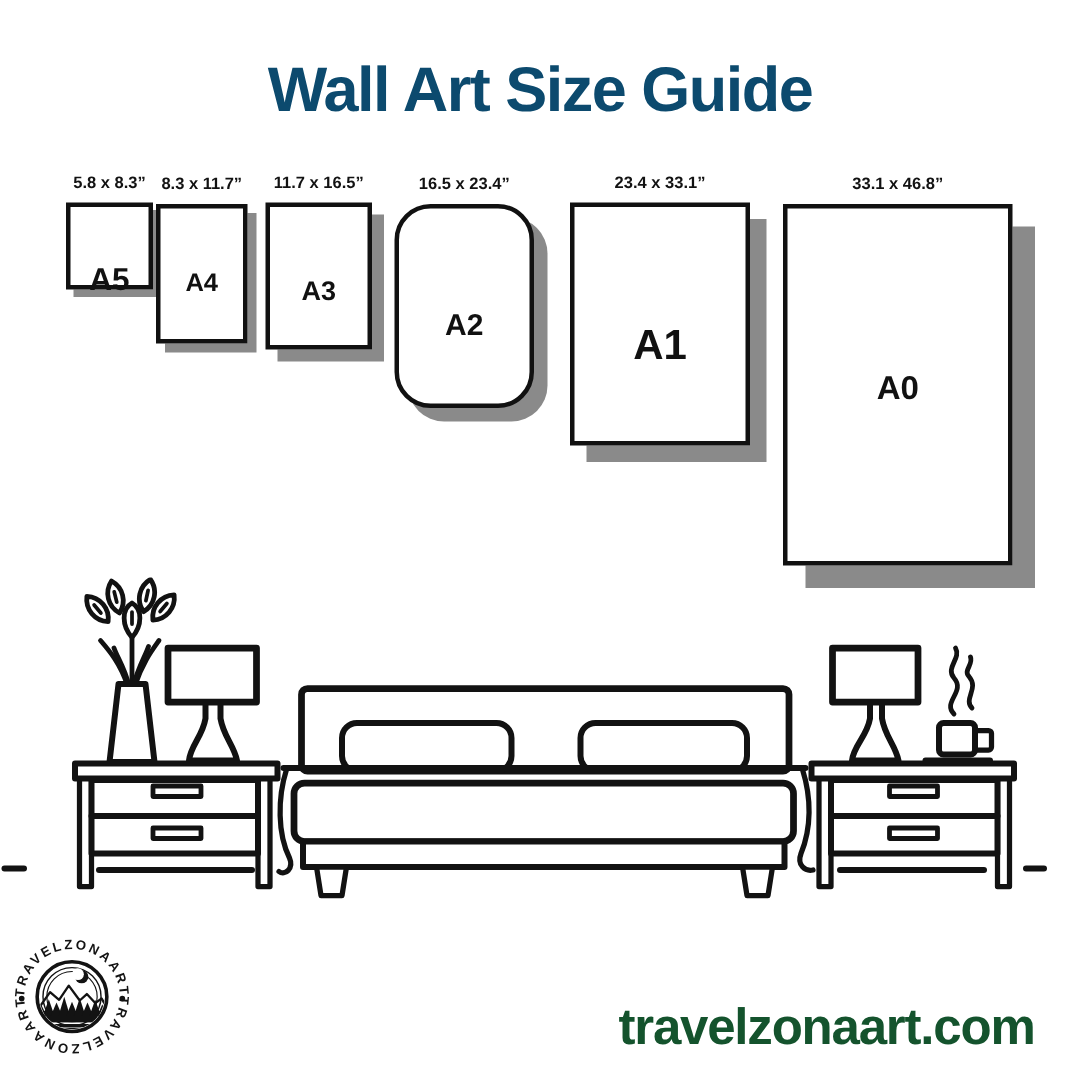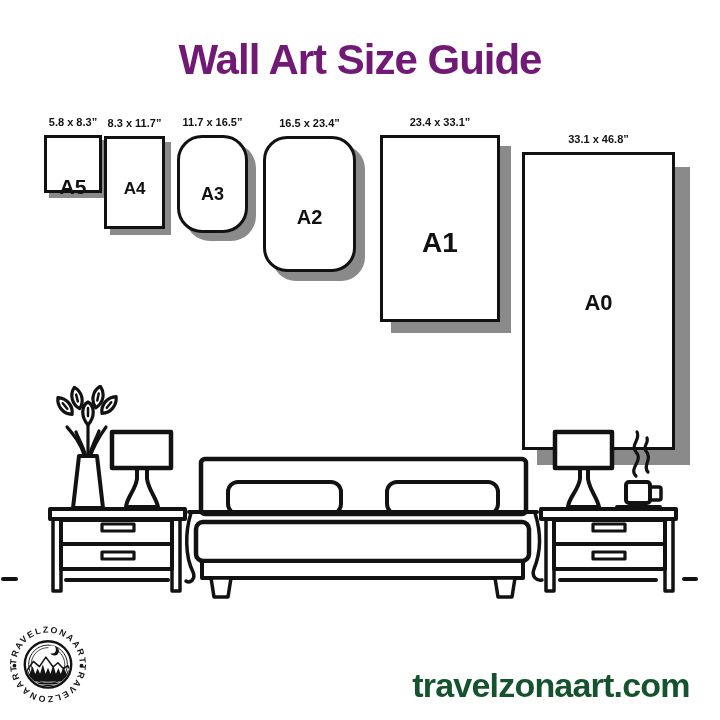--- a/index.html
+++ b/index.html
@@ -1,40 +1,40 @@
 <!DOCTYPE html>
 <html><head>
 <meta charset="utf-8">
 <style>
   html,body{margin:0;padding:0;background:#ffffff;}
   body{width:720px;height:720px;position:relative;overflow:hidden;
        font-family:"Liberation Sans",sans-serif;color:#121212;}
 
   .title{position:absolute;top:36px;left:0;width:720px;text-align:center;
-         font-size:42px;font-weight:800;letter-spacing:-1px;color:#701a75;}
+         font-size:42px;font-weight:800;letter-spacing:-1px;color:#0c4a6e;}
 
   
   .frame{position:absolute;}
   .dims{position:absolute;top:-19px;left:50%;transform:translateX(-50%);
         white-space:nowrap;font-size:11px;font-weight:700;color:#121212;}
   .sheet{position:absolute;left:0;top:0;width:100%;height:100%;background:#fff;
          border:3px solid #111;box-sizing:border-box;display:flex;
          align-items:center;justify-content:center;}
   .letter{font-weight:700;color:#111;}
   .f0{left:44px;top:135px;width:58px;height:58px;}
   .f0 .sheet{box-shadow:5px 5px 0 #8a8a8a;} .f0 .letter{font-size:21px;padding-top:2px;margin-top:44px;}
   .f1{left:104px;top:136px;width:61px;height:93px;}
   .f1 .sheet{box-shadow:6px 6px 0 #8a8a8a;} .f1 .letter{font-size:17px;padding-top:12px;}
   .f2{left:177px;top:135px;width:71px;height:98px;}
-  .f2 .sheet{box-shadow:8px 8px 0 #8a8a8a;border-radius:25px;} .f2 .letter{font-size:18px;padding-top:20px;}
+  .f2 .sheet{box-shadow:8px 8px 0 #8a8a8a;} .f2 .letter{font-size:18px;padding-top:20px;}
   .f3{left:263px;top:136px;width:93px;height:136px;text-align:right;}
   .f3 .sheet{box-shadow:9px 9px 0 #8a8a8a;border-radius:24px;} .f3 .letter{font-size:20px;padding-top:26px;}
-  .f4{left:380px;top:135px;width:120px;height:187px;}
+  .f4{left:380px;top:135px;width:120px;height:162px;}
   .f4 .sheet{box-shadow:11px 11px 0 #8a8a8a;} .f4 .letter{font-size:28px;padding-top:28px;}
-  .f5{left:522px;top:136px;width:153px;height:298px;margin-top:16px;}
+  .f5{left:522px;top:136px;width:153px;height:241px;}
   .f5 .sheet{box-shadow:15px 15px 0 #8a8a8a;} .f5 .letter{font-size:22px;padding-top:4px;}
 
   
   .scene{position:absolute;left:0;top:385px;}
   .scene path,.scene rect,.scene line,.scene circle,.scene polygon,.scene ellipse{
       stroke:#121212;stroke-width:4;fill:none;stroke-linecap:round;stroke-linejoin:round;}
   .scene .fw{fill:#ffffff;}
   .scene .s25{stroke-width:2.5;} .scene .s3{stroke-width:3.2;}
   .scene .s35{stroke-width:3.5;} .scene .s45{stroke-width:4.5;}
 

